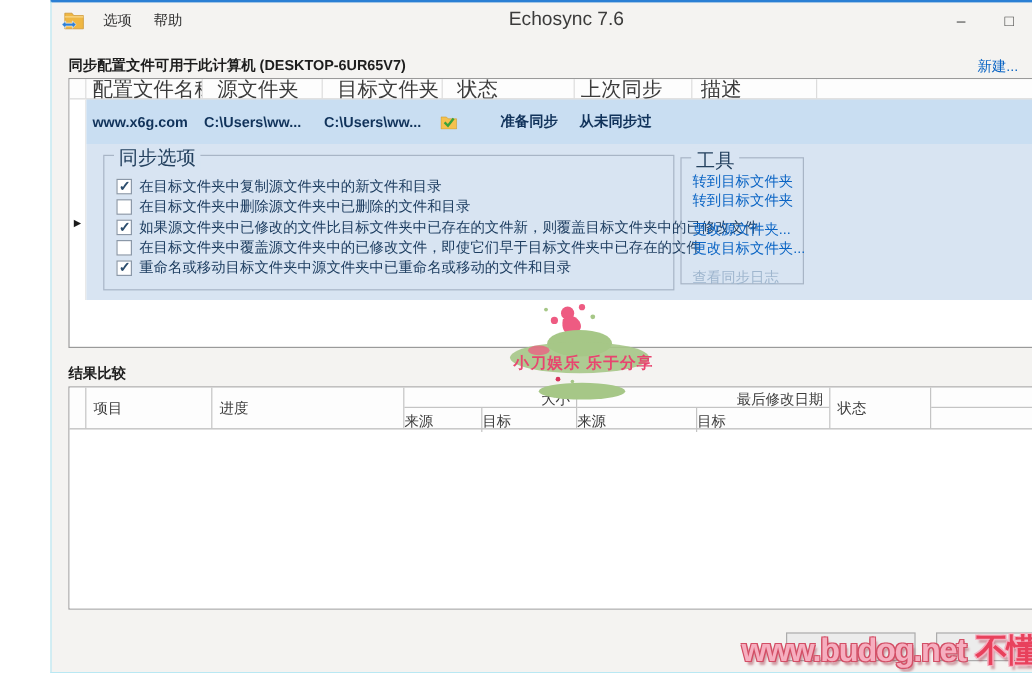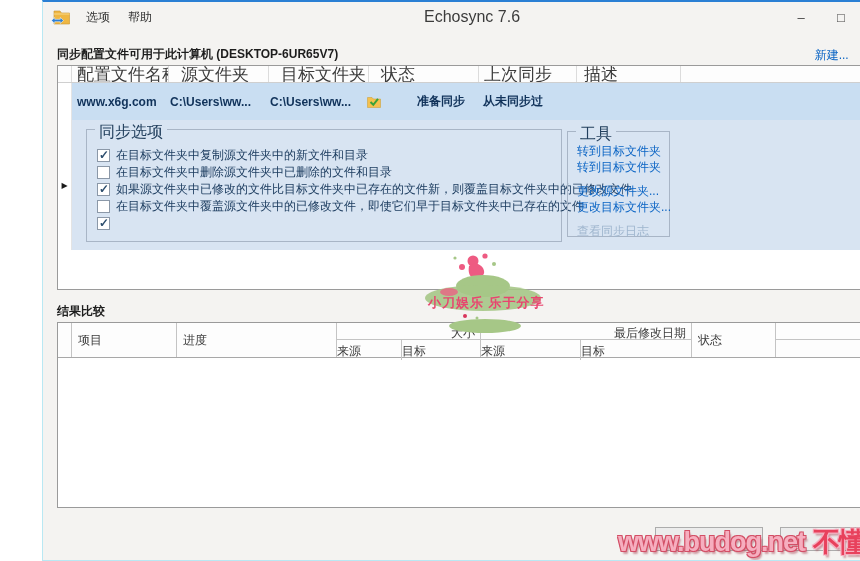--- a/index.html
+++ b/index.html
@@ -163,20 +163,21 @@
           <div class="cb-row">
             <span class="cb checked"></span>
             <span class="cb-label">如果源文件夹中已修改的文件比目标文件夹中已存在的文件新，则覆盖目标文件夹中的已修改文件</span>
           </div>
           <div class="cb-row">
             <span class="cb"></span>
             <span class="cb-label">在目标文件夹中覆盖源文件夹中的已修改文件，即使它们早于目标文件夹中已存在的文件</span>
           </div>
           <div class="cb-row">
             <span class="cb checked"></span>
+            <span class="cb-label">重命名或移动目标文件夹中源文件夹中已重命名或移动的文件和目录</span>
           </div>
         </div>
 
         <div class="groupbox gb-tools">
           <span class="gb-label">工具</span>
           <a class="tool-link link first">转到目标文件夹</a>
           <a class="tool-link link">转到目标文件夹</a>
           <a class="tool-link link gap">更改源文件夹...</a>
           <a class="tool-link link">更改目标文件夹...</a>
           <a class="tool-link link gap disabled">查看同步日志</a>

